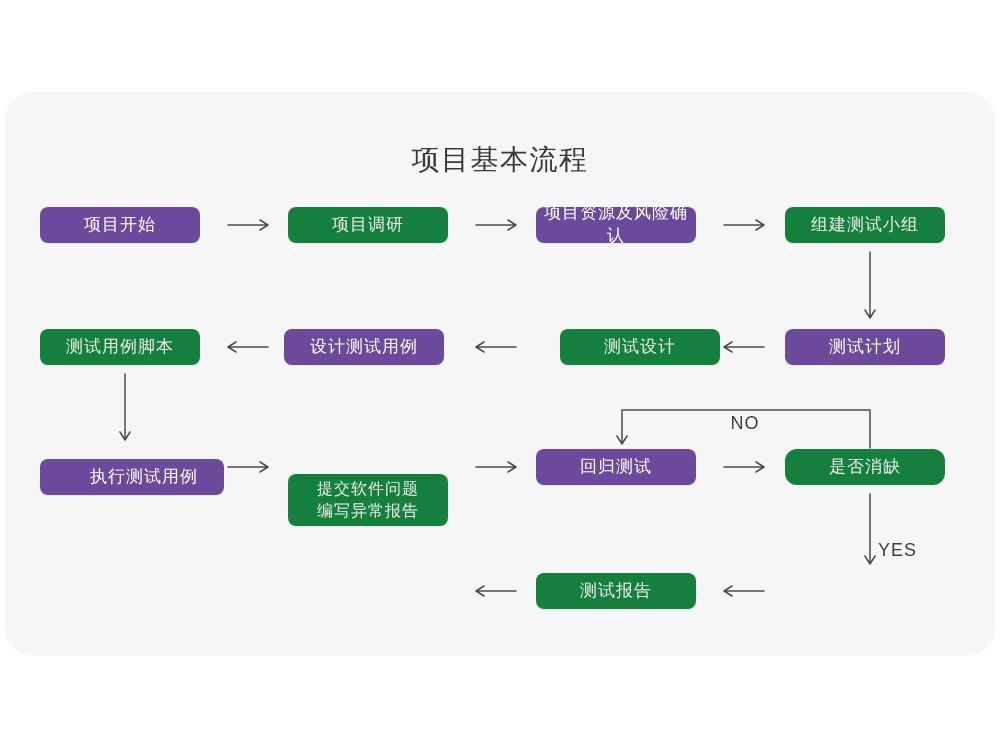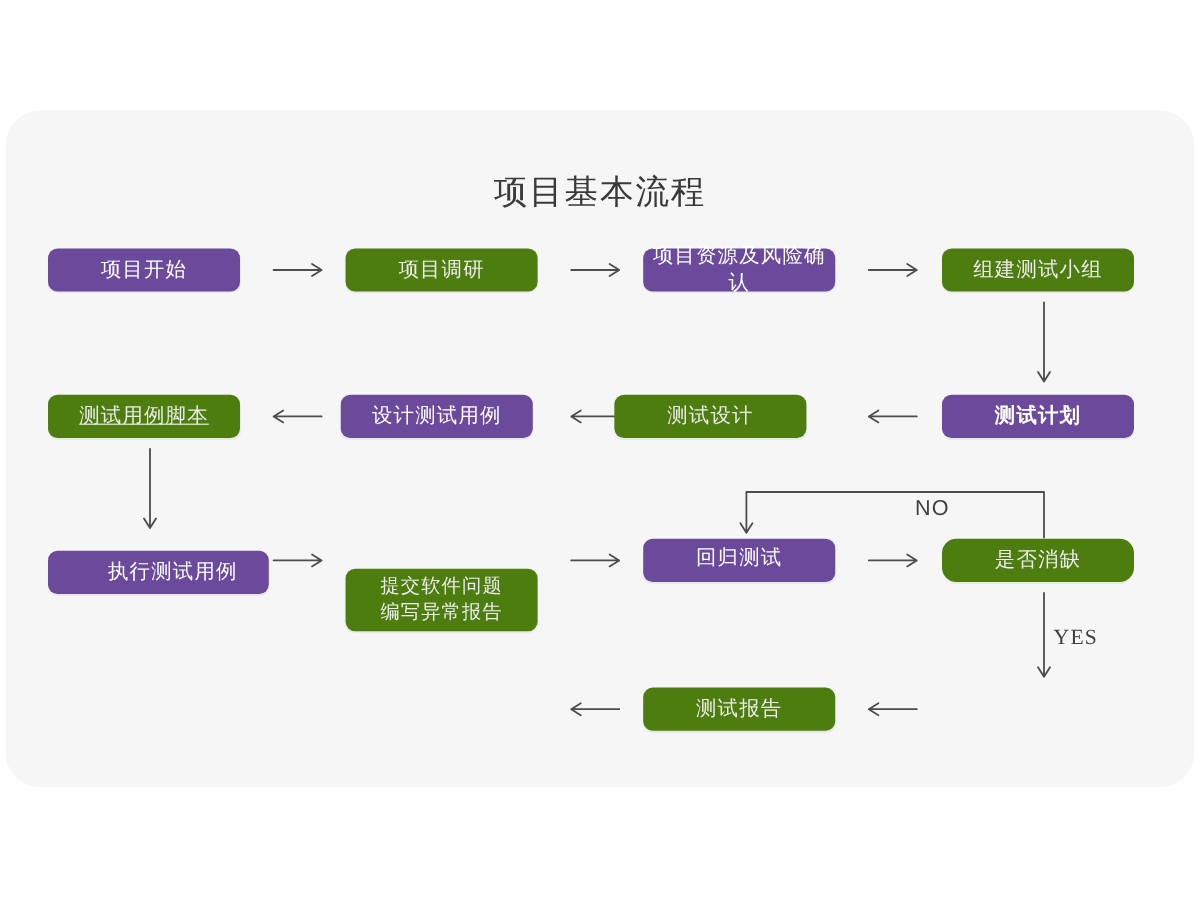--- a/index.html
+++ b/index.html
@@ -45,21 +45,21 @@
     align-items: center;
     justify-content: center;
     text-align: center;
     font-size: 17px;
     line-height: 1.35;
     white-space: pre-line;
     letter-spacing: 1px;
     box-shadow: 0 1px 1px rgba(0,0,0,0.06);
   }
   .node.purple { background: #6b4a9b; color: #ffffff; }
-  .node.gray   { background: #4d7c0f; color: #ececec; }
+  .node.gray   { background: #15803d; color: #ececec; }
   .node.tall   { height: 52px; font-size: 16px; }
   .arrows {
     position: absolute;
     left: 0;
     top: 0;
     width: 1000px;
     height: 750px;
     pointer-events: none;
   }
   .arrows path {
@@ -68,22 +68,22 @@
     stroke-width: 1.5;
     stroke-linecap: round;
     stroke-linejoin: round;
   }
   .edge-label {
     position: absolute;
     font-size: 18px;
     color: #3f3f3f;
     letter-spacing: 1px;
   }
-  .edge-label.no  { left: 745px; top: 413px; transform: translateX(-50%); margin-left: 32px; }
-  .edge-label.yes { left: 878px; top: 521px; font-family: Liberation Serif, serif; }
+  .edge-label.no  { left: 745px; top: 413px; transform: translateX(-50%); }
+  .edge-label.yes { left: 878px; top: 540px; }
 </style>
 </head>
 <body>
 
 <div class="stage">
 
   <div class="card"></div>
 
   <div class="title">项目基本流程</div>
 
@@ -114,26 +114,26 @@
   </svg>
 
   <div class="edge-label no">NO</div>
   <div class="edge-label yes">YES</div>
 
   <div class="node purple" style="left:40px;  top:207px;">项目开始</div>
   <div class="node gray" style="left:288px; top:207px;">项目调研</div>
   <div class="node gray" style="left:785px; top:207px;">组建测试小组</div>
   <div class="node purple" style="left:536px; top:207px;">项目资源及风险确认</div>
 
-  <div class="node purple" style="left:785px; top:329px;font-weight:bold;">测试计划</div>
-  <div class="node gray" style="left:512px; top:329px;">测试设计</div>
+  <div class="node purple" style="left:785px; top:329px;">测试计划</div>
+  <div class="node gray" style="left:560px; top:329px;">测试设计</div>
   <div class="node purple" style="left:284px; top:329px;">设计测试用例</div>
-  <div class="node gray" style="left:40px;  top:329px;text-decoration:underline;">测试用例脚本</div>
+  <div class="node gray" style="left:40px;  top:329px;">测试用例脚本</div>
 
   <div class="node purple" style="left:40px;  top:459px;padding-left:24px;">执行测试用例</div>
   <div class="node gray tall" style="left:288px; top:442px;margin-top:32px;">提交软件问题
 编写异常报告</div>
-  <div class="node purple" style="left:536px; top:449px;font-family:Liberation Mono, monospace;">回归测试</div>
+  <div class="node purple" style="left:536px; top:449px;">回归测试</div>
   <div class="node gray" style="left:785px; top:449px;border-radius:12px;">是否消缺</div>
 
   <div class="node gray" style="left:536px; top:573px;">测试报告</div>
 
 </div>
 
 </body></html>

